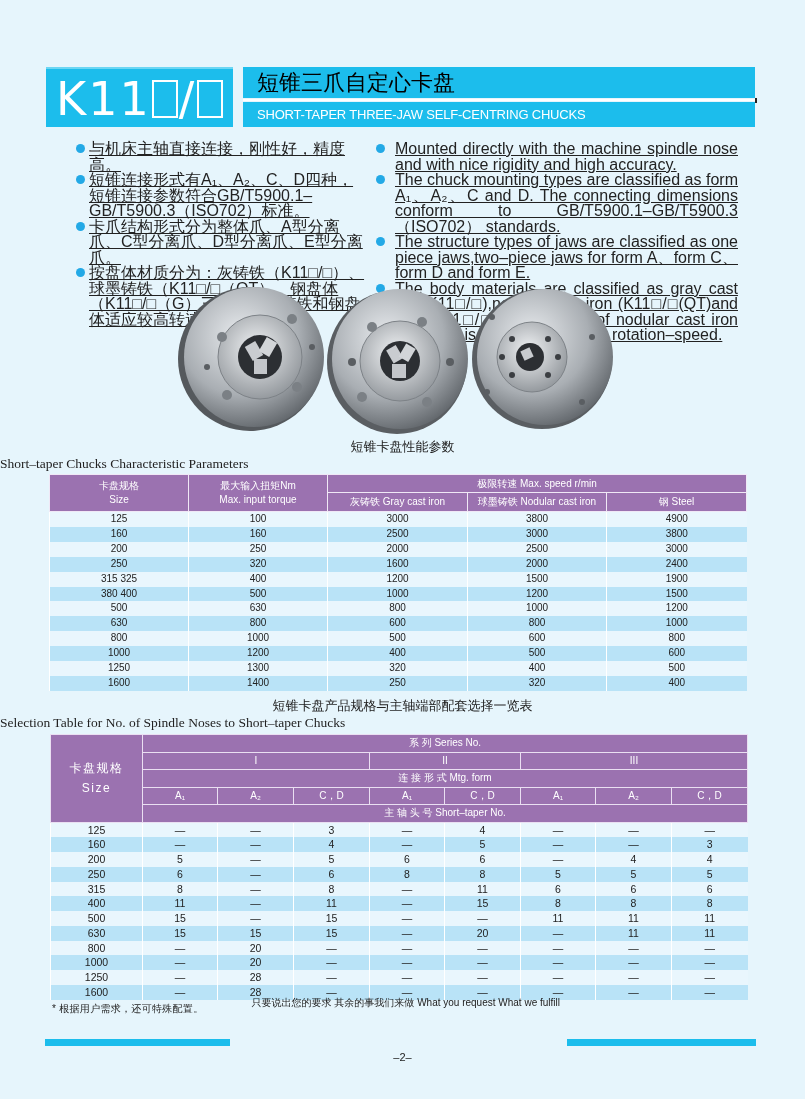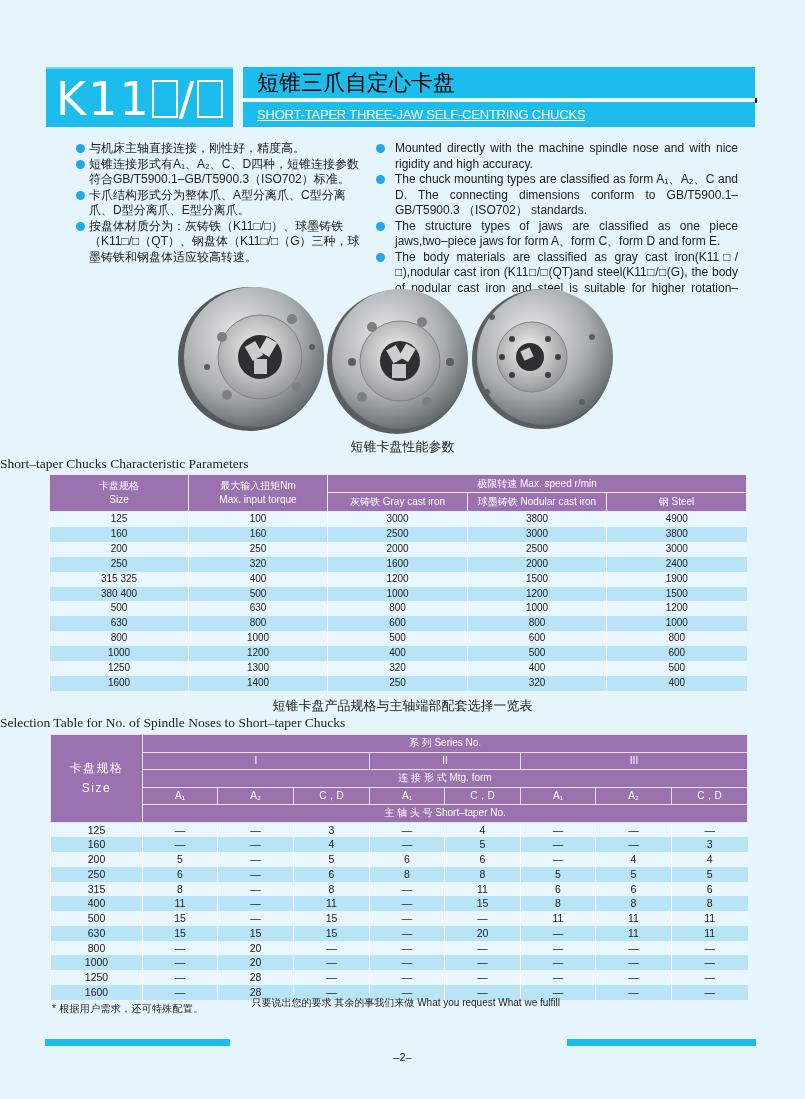--- a/index.html
+++ b/index.html
@@ -27,25 +27,25 @@
     left: 243px; top: 67px; width: 512px; height: 31px;
     background: #1cbdec; color: #000000;
     font-size: 22px; line-height: 31px; padding-left: 14px; box-sizing: border-box;
   }
   .hdr-line { left: 243px; top: 99px; width: 513px; height: 2px; background: #fff; }
   .hdr-line .tick { position:absolute; right:-1px; top:-1px; width:2px; height:5px; background:#222; }
   .hdr-sub {
     left: 243px; top: 102px; width: 512px; height: 25px;
     background: #1cbdec; color: #fff;
     font-size: 13px; line-height: 25px; padding-left: 14px; box-sizing: border-box;
-    transform-origin: left; letter-spacing: -0.2px; text-decoration: underline;
-  }
-
-  
-  .bullets { font-size: 12px; line-height: 15.5px; color: #222; }
+    transform-origin: left; letter-spacing: -0.2px;
+  }
+
+  
+  .bullets { font-size: 16px; line-height: 15.5px; color: #222; text-decoration: underline; }
   .bullets .item { position: relative; padding-left: 13px; }
   .bullets .dot {
     position: absolute; left: 0; top: 3px; width: 9px; height: 9px; border-radius: 50%;
     background: #23a9e6;
   }
   .cn { left: 76px; top: 141px; width: 290px; }
   .en { left: 376px; top: 141px; width: 362px; text-align: justify; }
   .en .item { padding-left: 19px; }
   .en .dot { top: 3px; }
 

